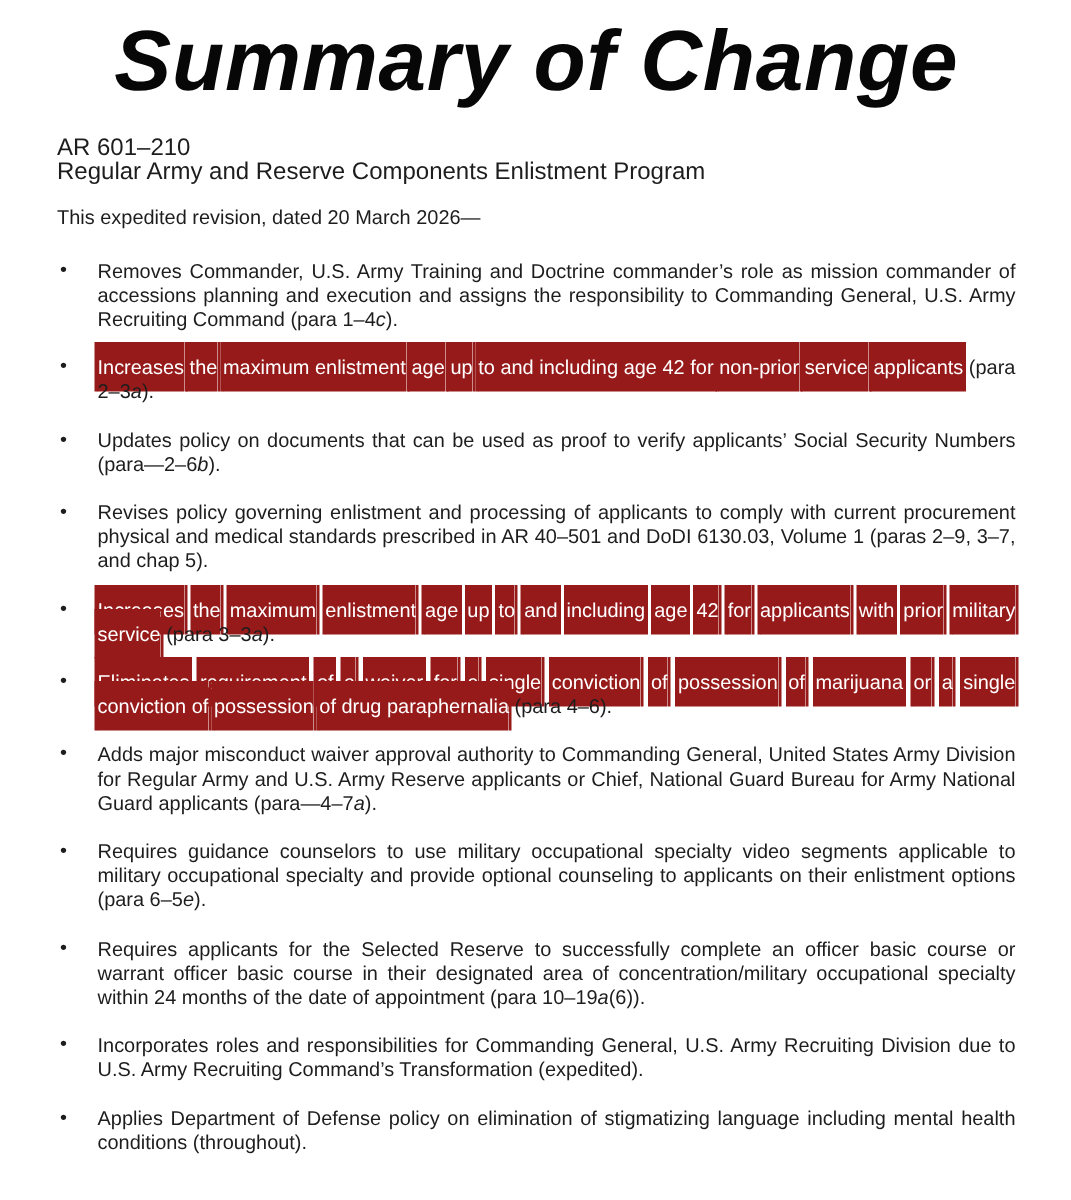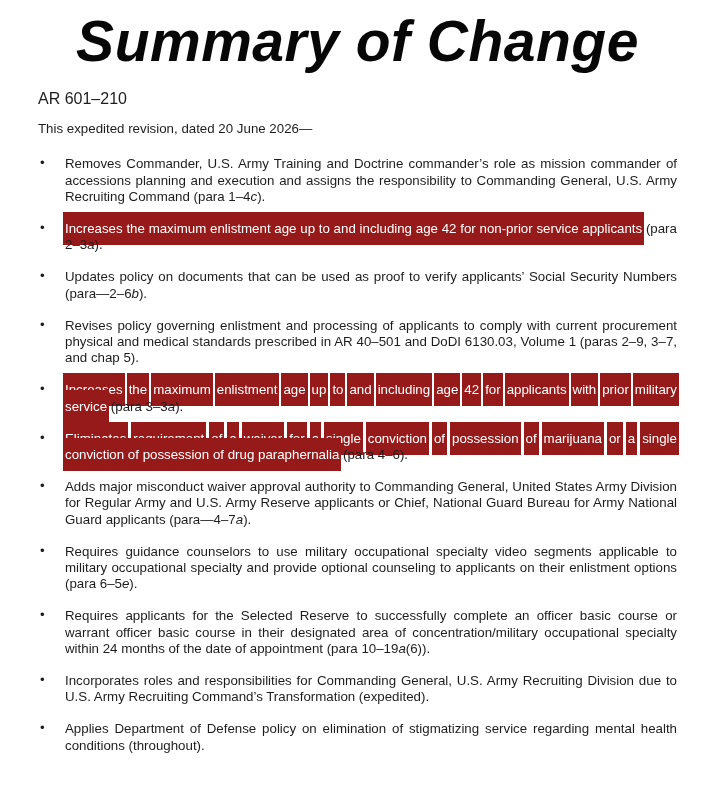--- a/index.html
+++ b/index.html
@@ -80,30 +80,31 @@
   }
 </style>
 </head>
 <body>
 
 <div class="page">
   <h1 class="doc-title">Summary of Change</h1>
 
   <div class="doc-block">
     <p class="doc-line">AR 601–210</p>
+    <p class="doc-line">Regular Army and Reserve Components Enlistment Program</p>
   </div>
 
-  <p class="intro-line">This expedited revision, dated 20 June 2026—</p>
+  <p class="intro-line">This expedited revision, dated 20 March 2026—</p>
 
   <ul class="bullets" id="bullets-list">
       <li class="bullet-item"><span class="bullet-marker">•</span><span>Removes Commander, U.S. Army Training and Doctrine commander’s role as mission commander of accessions planning and execution and assigns the responsibility to Commanding General, U.S. Army Recruiting Command (para 1–4<span class="it">c</span>).</span></li>
       <li class="bullet-item"><span class="bullet-marker">•</span><span><span><span class="hl">Increases</span> <span class="hl">the</span> <span class="hl">maximum</span> <span class="hl">enlistment</span> <span class="hl">age</span> <span class="hl">up</span> <span class="hl">to</span> <span class="hl">and</span> <span class="hl">including</span> <span class="hl">age</span> <span class="hl">42</span> <span class="hl">for</span> <span class="hl">non-prior</span> <span class="hl">service</span> <span class="hl">applicants</span></span> (para 2–3<span class="it">a</span>).</span></li>
       <li class="bullet-item"><span class="bullet-marker">•</span><span>Updates policy on documents that can be used as proof to verify applicants’ Social Security Numbers (para—2–6<span class="it">b</span>).</span></li>
       <li class="bullet-item"><span class="bullet-marker">•</span><span>Revises policy governing enlistment and processing of applicants to comply with current procurement physical and medical standards prescribed in AR 40–501 and DoDI 6130.03, Volume 1 (paras 2–9, 3–7, and chap 5).</span></li>
       <li class="bullet-item"><span class="bullet-marker">•</span><span><span><span class="hl">Increases</span> <span class="hl">the</span> <span class="hl">maximum</span> <span class="hl">enlistment</span> <span class="hl">age</span> <span class="hl">up</span> <span class="hl">to</span> <span class="hl">and</span> <span class="hl">including</span> <span class="hl">age</span> <span class="hl">42</span> <span class="hl">for</span> <span class="hl">applicants</span> <span class="hl">with</span> <span class="hl">prior</span> <span class="hl">military</span> <span class="hl">service</span></span> (para 3–3<span class="it">a</span>).</span></li>
       <li class="bullet-item"><span class="bullet-marker">•</span><span><span><span class="hl">Eliminates</span> <span class="hl">requirement</span> <span class="hl">of</span> <span class="hl">a</span> <span class="hl">waiver</span> <span class="hl">for</span> <span class="hl">a</span> <span class="hl">single</span> <span class="hl">conviction</span> <span class="hl">of</span> <span class="hl">possession</span> <span class="hl">of</span> <span class="hl">marijuana</span> <span class="hl">or</span> <span class="hl">a</span> <span class="hl">single</span> <span class="hl">conviction</span> <span class="hl">of</span> <span class="hl">possession</span> <span class="hl">of</span> <span class="hl">drug</span> <span class="hl">paraphernalia</span></span> (para 4–6).</span></li>
       <li class="bullet-item"><span class="bullet-marker">•</span><span>Adds major misconduct waiver approval authority to Commanding General, United States Army Division for Regular Army and U.S. Army Reserve applicants or Chief, National Guard Bureau for Army National Guard applicants (para—4–7<span class="it">a</span>).</span></li>
       <li class="bullet-item"><span class="bullet-marker">•</span><span>Requires guidance counselors to use military occupational specialty video segments applicable to military occupational specialty and provide optional counseling to applicants on their enlistment options (para 6–5<span class="it">e</span>).</span></li>
       <li class="bullet-item"><span class="bullet-marker">•</span><span>Requires applicants for the Selected Reserve to successfully complete an officer basic course or warrant officer basic course in their designated area of concentration/military occupational specialty within 24 months of the date of appointment (para 10–19<span class="it">a</span>(6)).</span></li>
       <li class="bullet-item"><span class="bullet-marker">•</span><span>Incorporates roles and responsibilities for Commanding General, U.S. Army Recruiting Division due to U.S. Army Recruiting Command’s Transformation (expedited).</span></li>
-      <li class="bullet-item"><span class="bullet-marker">•</span><span>Applies Department of Defense policy on elimination of stigmatizing service regarding mental health conditions (throughout).</span></li>
+      <li class="bullet-item"><span class="bullet-marker">•</span><span>Applies Department of Defense policy on elimination of stigmatizing language including mental health conditions (throughout).</span></li>
     </ul>
 </div>
 
 </body></html>

